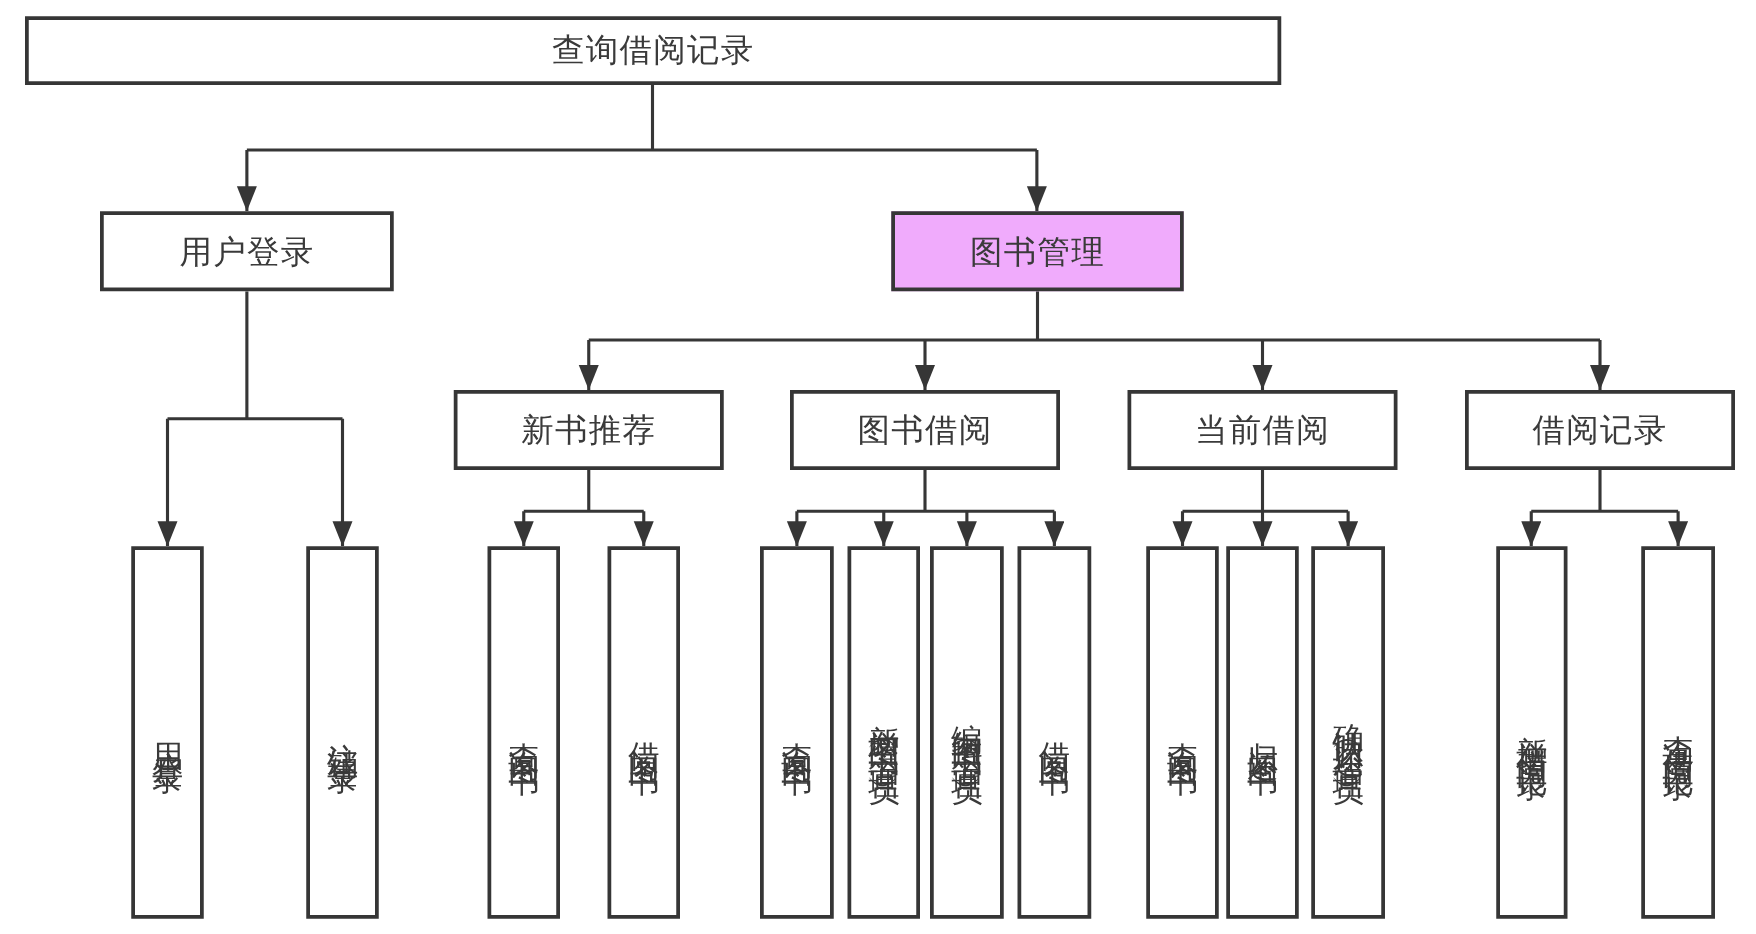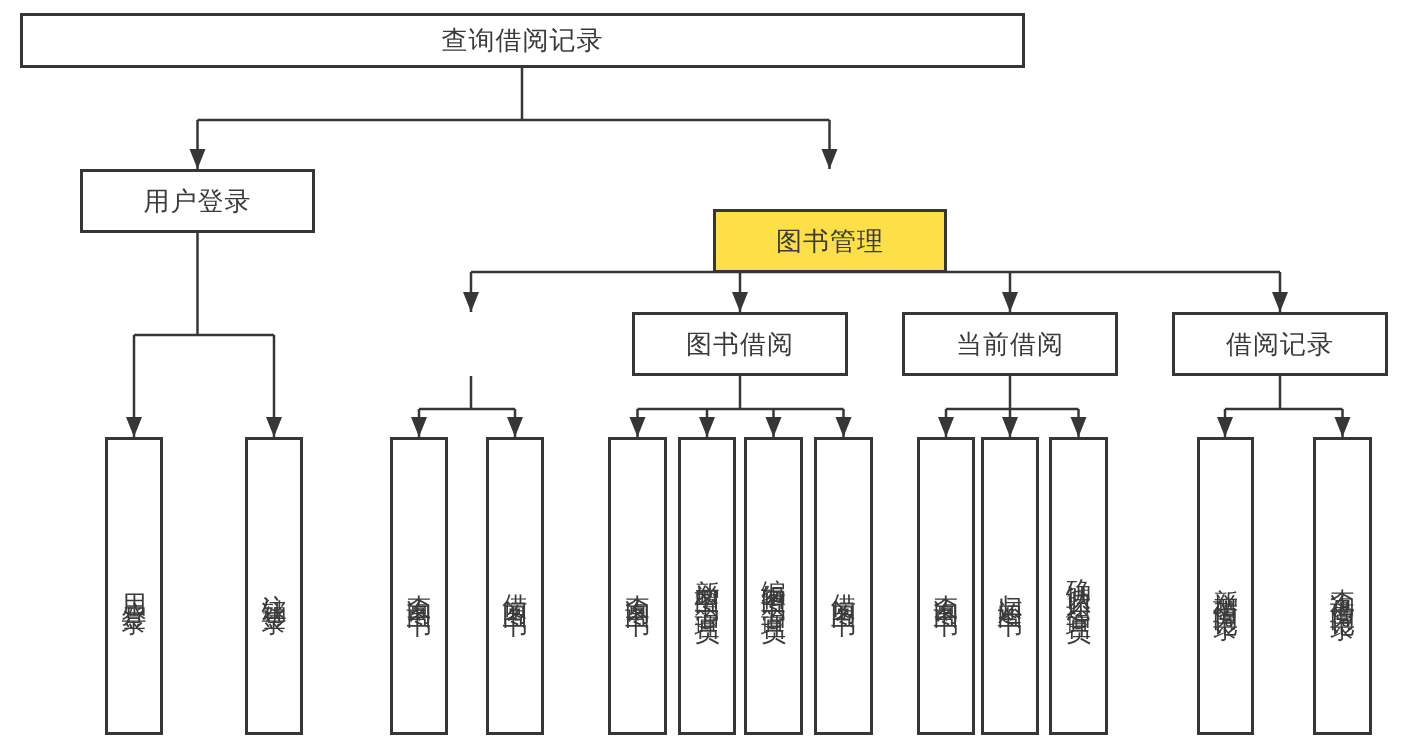--- a/index.html
+++ b/index.html
@@ -96,24 +96,27 @@
       </g>
   </svg>
 
   <div class="box" style="left: 20px; top: 13px; width: 1005px; height: 55px; border-color: rgb(54, 54, 54); color: rgb(58, 58, 58); background: rgb(255, 255, 255);">
     <span class="h-label">查询借阅记录</span>
   </div>
 
   <div class="box" style="left: 80px; top: 169px; width: 235px; height: 64px; border-color: rgb(54, 54, 54); color: rgb(58, 58, 58); background: rgb(255, 255, 255);">
     <span class="h-label">用户登录</span>
   </div>
-  <div class="box" style="left: 713px; top: 169px; width: 234px; height: 64px; border-color: rgb(54, 54, 54); color: rgb(58, 58, 58); background: #fde047; margin-top: 40px;">
+  <div class="box" style="left: 713px; top: 169px; width: 234px; height: 64px; border-color: rgb(54, 54, 54); color: rgb(58, 58, 58); background: #f0abfc;">
     <span class="h-label">图书管理</span>
   </div>
 
+  <div class="box" style="left: 363px; top: 312px; width: 216px; height: 64px; border-color: rgb(54, 54, 54); color: rgb(58, 58, 58); background: rgb(255, 255, 255);">
+    <span class="h-label">新书推荐</span>
+  </div>
   <div class="box" style="left: 632px; top: 312px; width: 216px; height: 64px; border-color: rgb(54, 54, 54); color: rgb(58, 58, 58); background: rgb(255, 255, 255);">
     <span class="h-label">图书借阅</span>
   </div>
   <div class="box" style="left: 1172px; top: 312px; width: 216px; height: 64px; border-color: rgb(54, 54, 54); color: rgb(58, 58, 58); background: rgb(255, 255, 255);">
     <span class="h-label">借阅记录</span>
   </div>
   <div class="box" style="left: 902px; top: 312px; width: 216px; height: 64px; border-color: rgb(54, 54, 54); color: rgb(58, 58, 58); background: rgb(255, 255, 255);">
     <span class="h-label">当前借阅</span>
   </div>
 

